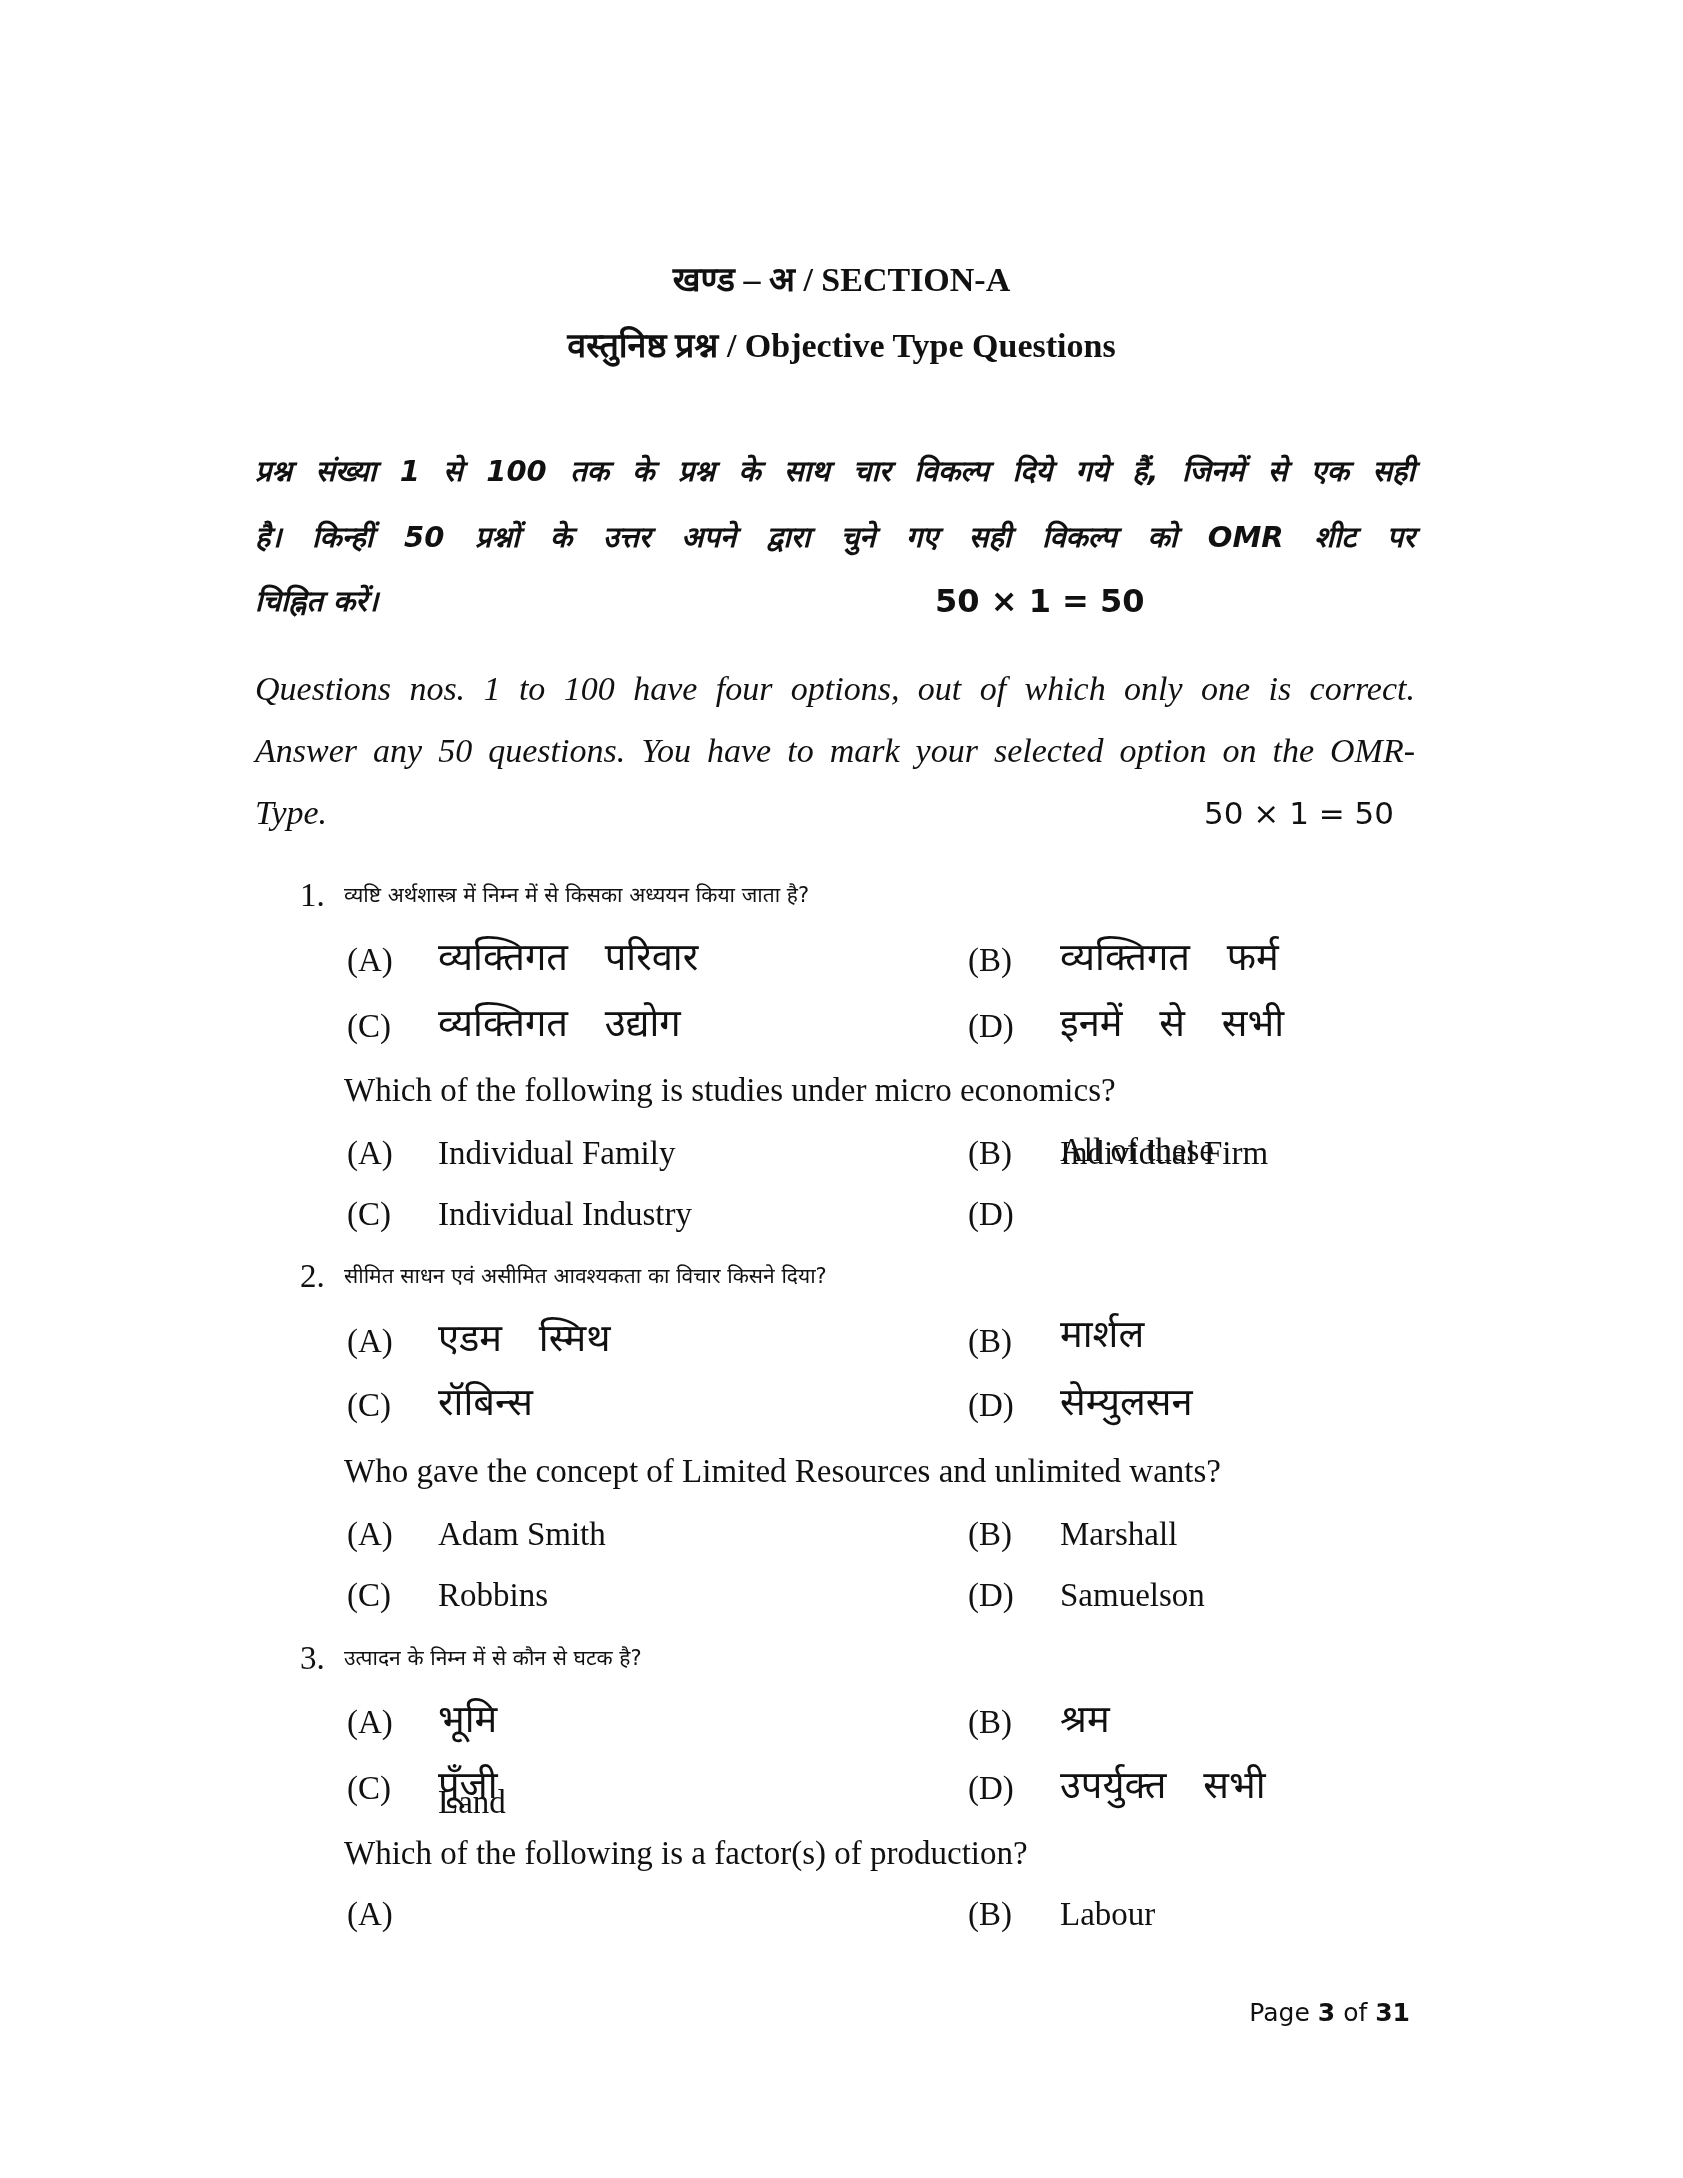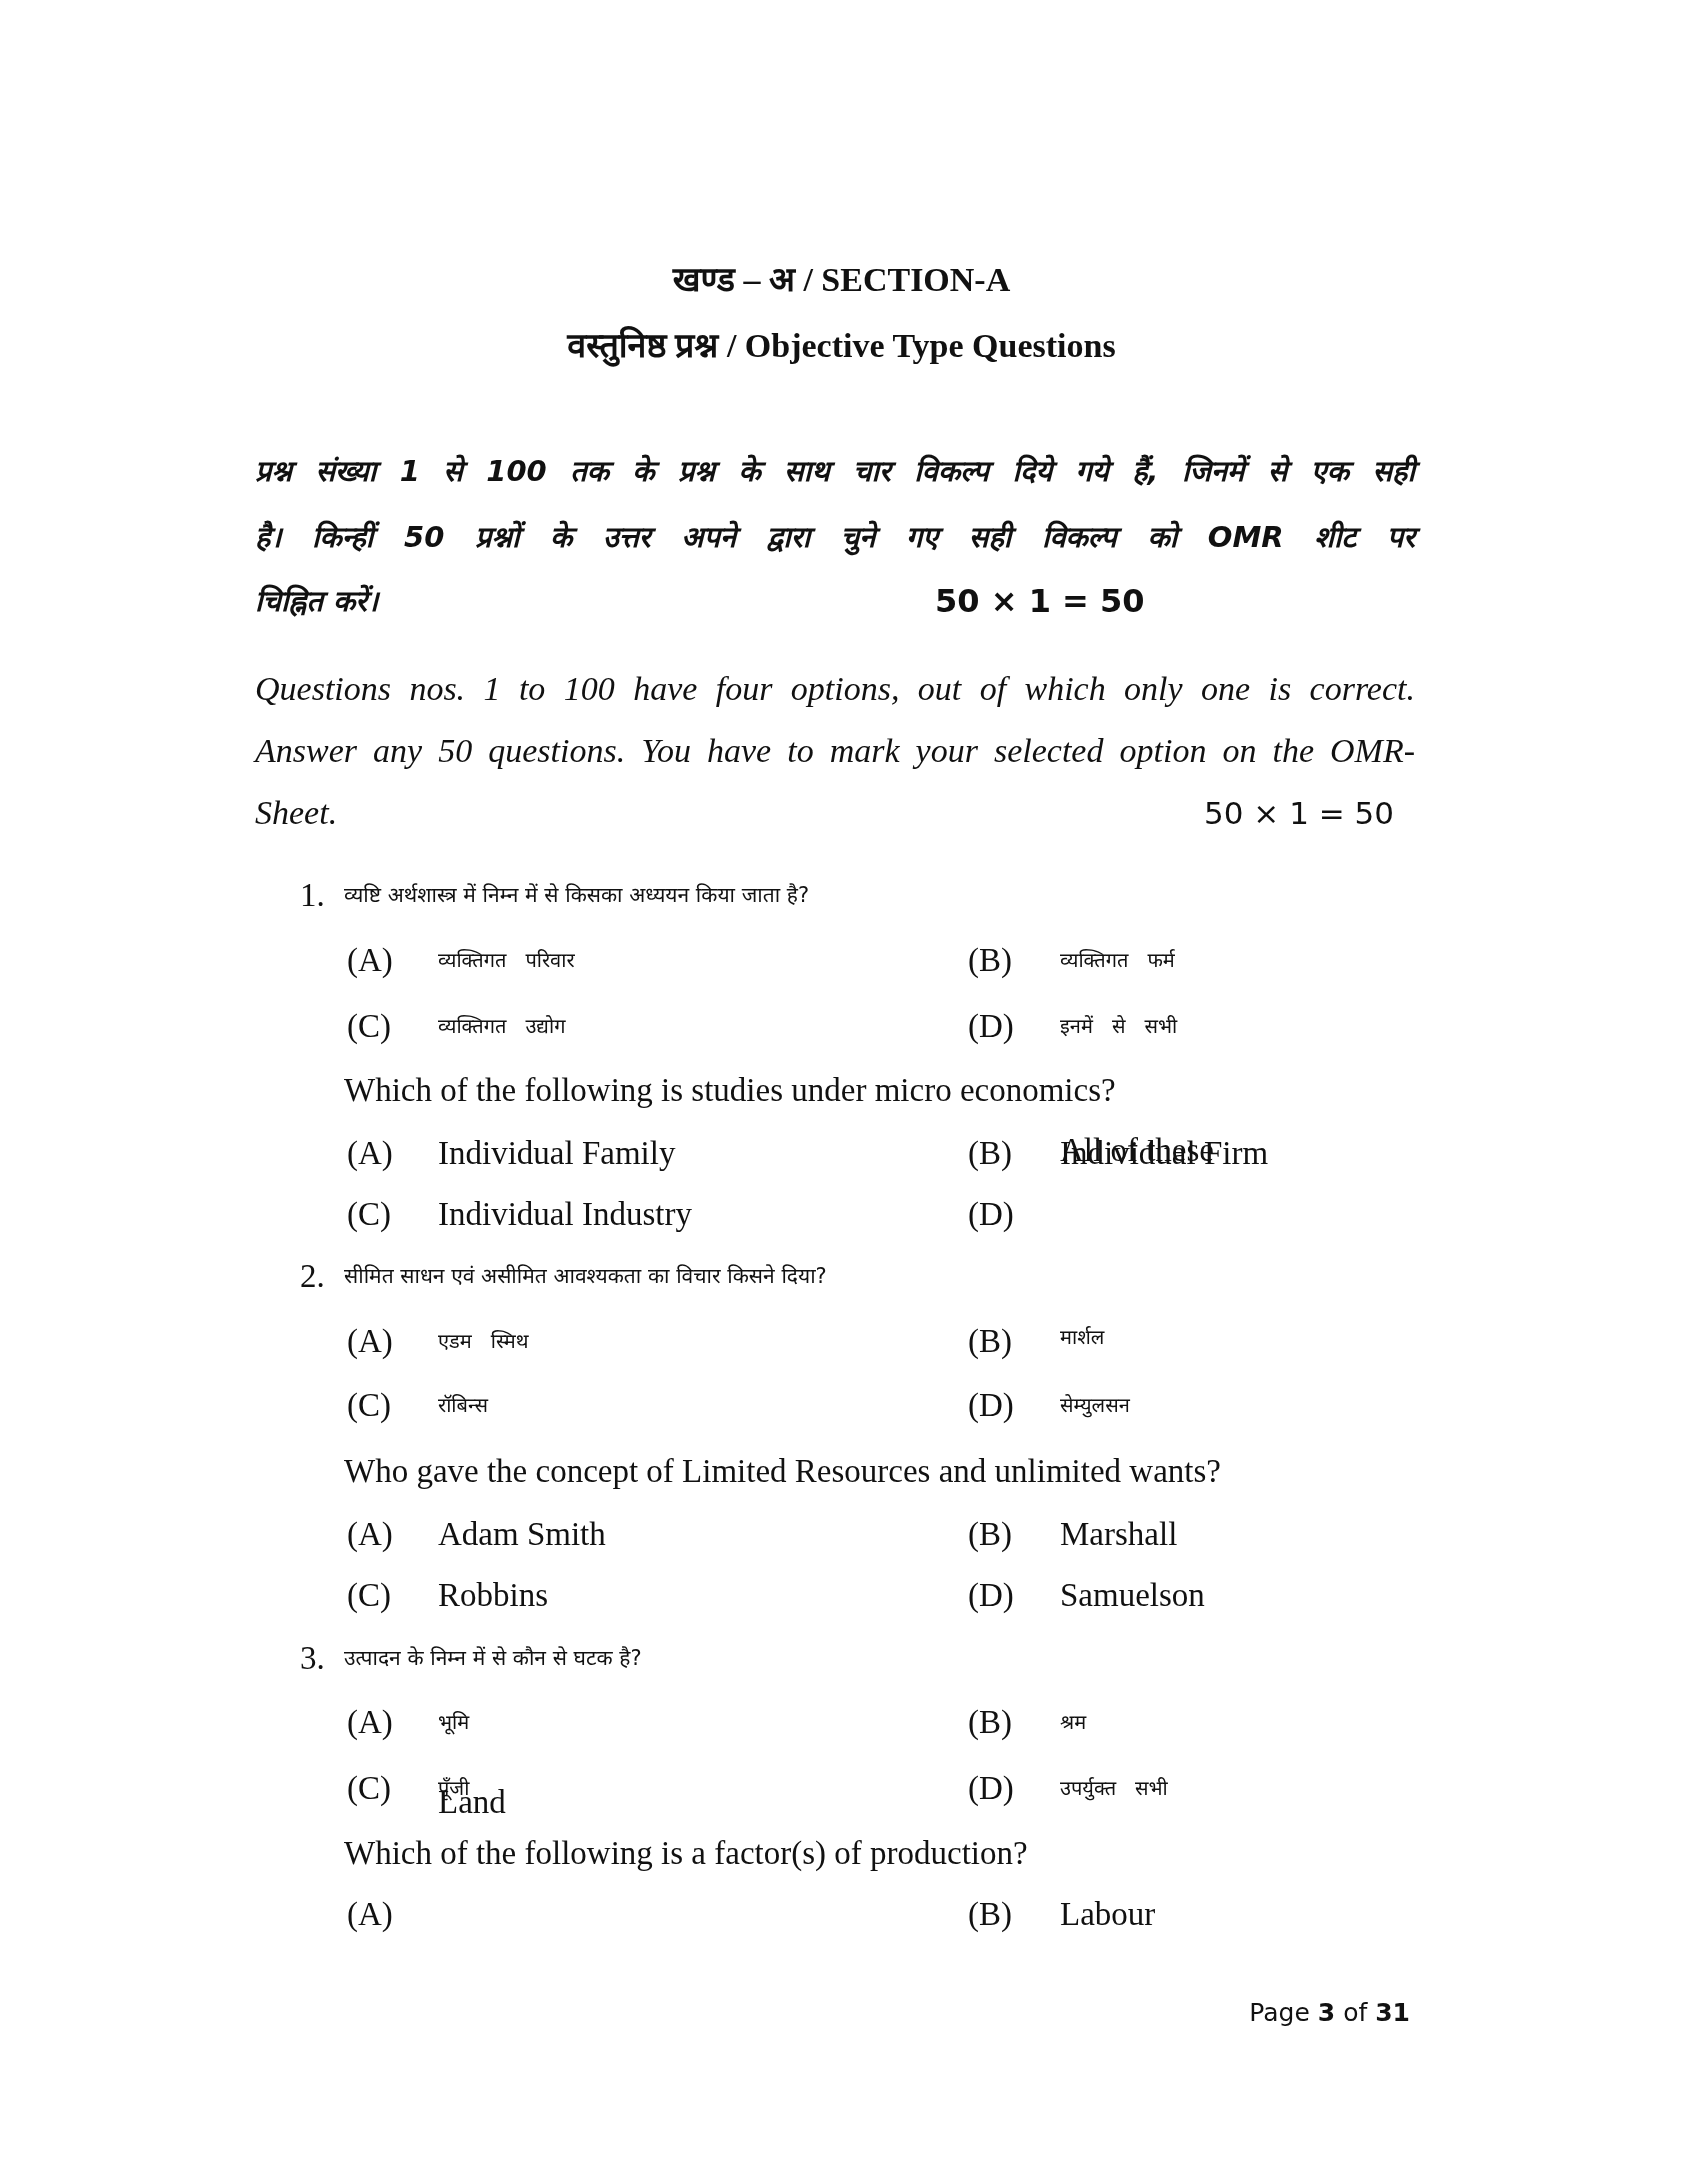--- a/index.html
+++ b/index.html
@@ -22,21 +22,21 @@
   .en-para {
     left: 255px; width: 1160px; font-style: italic; font-size: 34px; line-height: 40px;
   }
   .en-para.justify { text-align: justify; text-align-last: justify; }
   .marks-reg { font-family: "DejaVu Sans", sans-serif; font-size: 31px; line-height: 40px; }
   .qnum { left: 300px; font-size: 33px; line-height: 40px; }
   .qtext { left: 344px; font-size: 33px; line-height: 40px; }
   .qtext.hi { font-family: "DejaVu Sans", sans-serif; font-size: 21px; }
   .opt-label { font-size: 33px; line-height: 40px; }
   .opt-text { font-size: 33px; line-height: 40px; }
-  .opt-text.hi { font-family: Liberation Serif, serif; font-size: 20px; word-spacing: 14px; }
+  .opt-text.hi { font-family: Liberation Mono, monospace; font-size: 38px; word-spacing: 14px; }
   .colA-l { left: 347px; } .colA-t { left: 438px; }
   .colB-l { left: 968px; } .colB-t { left: 1060px; }
   .footer {
     right: 273px; font-family: "DejaVu Sans", sans-serif; font-size: 25px; line-height: 30px;
   }
   .footer b { font-weight: bold; }
 </style>
 </head>
 <body>
 
@@ -46,21 +46,21 @@
 <div>
   <div class="abs hi-para justify" style="top:451px;">प्रश्न संख्या 1 से 100 तक के प्रश्न के साथ चार विकल्प दिये गये हैं, जिनमें से एक सही</div>
   <div class="abs hi-para justify" style="top:517px;">है। किन्हीं 50 प्रश्नों के उत्तर अपने द्वारा चुने गए सही विकल्प को OMR   शीट पर</div>
   <div class="abs hi-para" style="top:581px;">चिह्नित करें।</div>
   <div class="abs marks-bold" style="top:581px; left:935px;">50 × 1 = 50</div>
 </div>
 
 <div>
   <div class="abs en-para justify" style="top:669px;">Questions nos. 1 to 100 have four options, out of which only one is correct.</div>
   <div class="abs en-para justify" style="top:731px;">Answer any 50 questions. You have to mark your selected option on the OMR-</div>
-  <div class="abs en-para" style="top:793px;">Sheet.</div>
+  <div class="abs en-para" style="top:793px;">Type.</div>
   <div class="abs marks-reg" style="top:793px; left:1204px;">50 × 1 = 50</div>
 </div>
 
 <div>
   <div class="abs qnum" style="top:875px;">1.</div>
   <div class="abs qtext hi" style="top:875px;">व्यष्टि अर्थशास्त्र में निम्न में से किसका अध्ययन किया जाता है?</div>
 
   <div class="abs opt-label colA-l" style="top:940px;">(A)</div>
   <div class="abs opt-text hi colA-t" style="top:940px;">व्यक्तिगत परिवार</div>
   <div class="abs opt-label colB-l" style="top:940px;">(B)</div>

